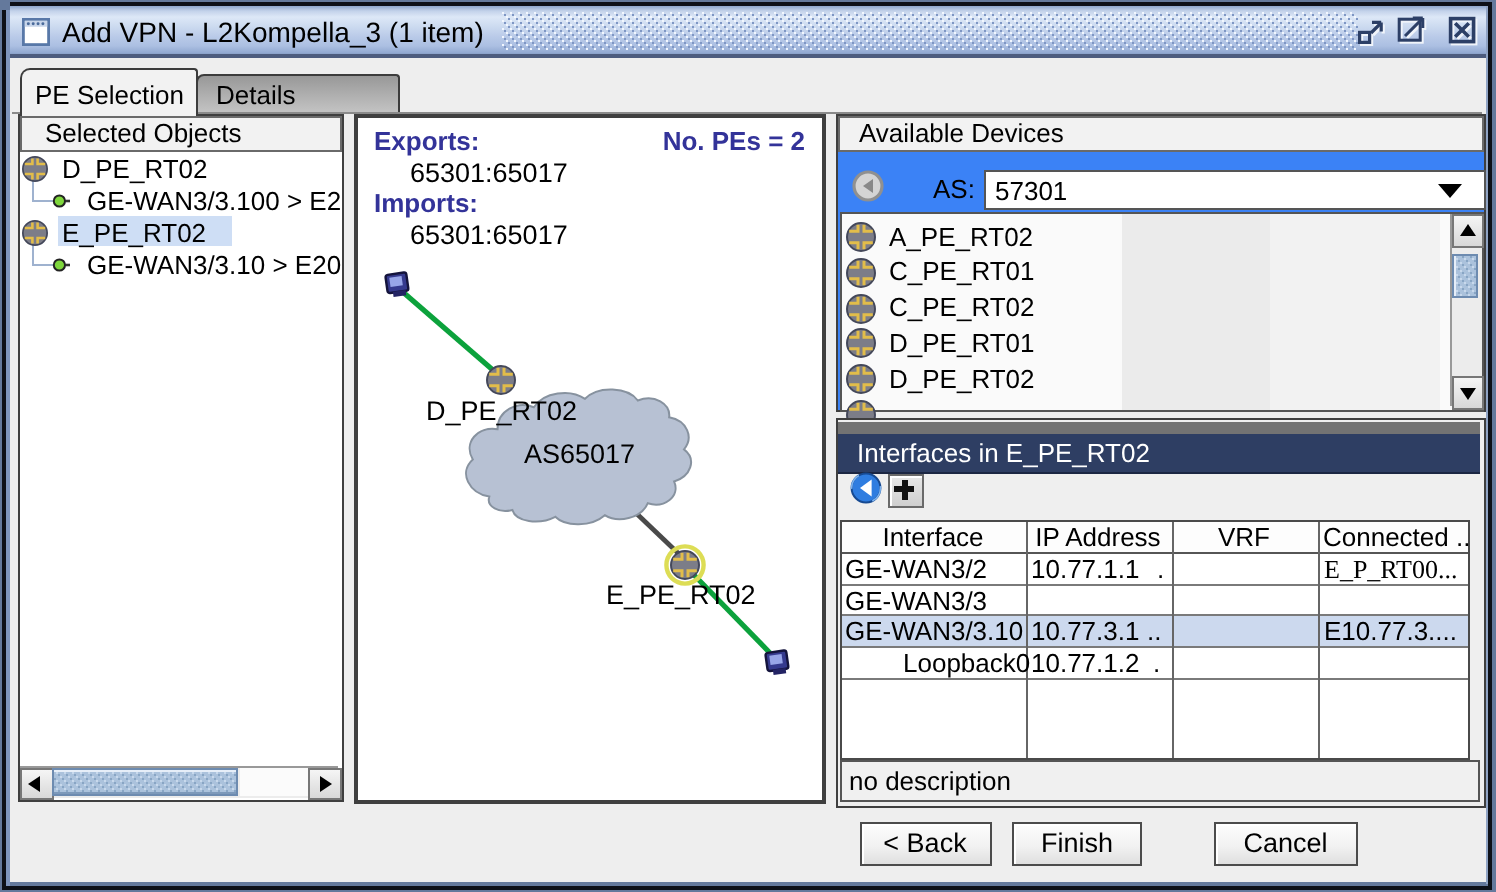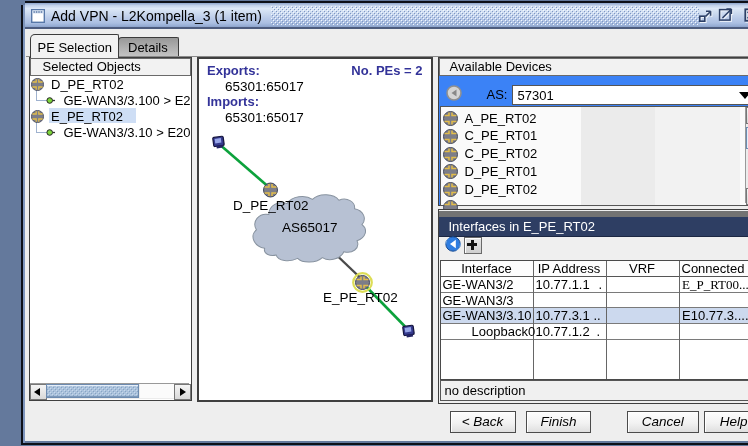--- a/index.html
+++ b/index.html
@@ -1,38 +1,38 @@
 <!DOCTYPE html>
 <html><head>
 <meta charset="utf-8">
 <style>
   html,body{margin:0;padding:0;}
   body{width:748px;height:446px;overflow:hidden;font-family:"Liberation Sans",sans-serif;background:#64799c;}
-  #win{position:absolute;left:0;top:0;width:656px;height:446px;margin-left:20px;}
+  #win{position:absolute;left:0;top:0;width:656px;height:446px;}
   .abs{position:absolute;}
   .txt{font-size:13px;color:#000;white-space:nowrap;}
   
   #f-left-black{left:1px;top:1px;width:2px;height:444px;background:#0d1018;}
   #f-left-blue{left:3px;top:2px;width:1.5px;height:441px;background:#7e95bd;}
   #f-right-black{left:744px;top:1px;width:2px;height:444px;background:#0d1018;}
   #f-right-blue{left:742.5px;top:2px;width:1.5px;height:440px;background:#8fa3c4;}
   #f-top-black{left:1px;top:1px;width:745px;height:1.6px;background:#0d1018;}
   #f-bot-black{left:1px;top:442.8px;width:745px;height:1.8px;background:#0d1018;}
   #f-corner{left:0;top:0;width:5px;height:5px;background:#64799c;}
   
   #titlebar{left:4.5px;top:2.6px;width:738px;height:25.4px;
     background:linear-gradient(180deg,#8da5cc 0%,#c3d2ea 10%,#dde8f7 22%,#cddbf0 40%,#b9cae8 62%,#abbfe2 80%,#93aad2 93%,#7b91ba 100%);}
   #titlebar-bot{left:4.5px;top:27.2px;width:738px;height:1.6px;background:#4d5c7e;}
   #title-text{left:31px;top:7.5px;font-size:14px;color:#000;}
   
   #content{left:5px;top:29px;width:737.5px;height:411.5px;background:#eeeeee;}
   .tab{position:absolute;border:1px solid #3c3c3c;border-bottom:none;font-size:13px;}
   #tab1{left:9.5px;top:33.5px;width:87px;height:23.5px;background:#f2f2f2;border-radius:5px 2px 0 0;z-index:3;}
   #tab1 span{position:absolute;left:7px;top:5px;}
-  #tab2{left:98px;top:37px;width:59px;height:19px;background:linear-gradient(180deg,#989898,#b8b8b8 70%,#c5c5c5);border-radius:4px 2px 0 0;z-index:1;}
+  #tab2{left:98px;top:37px;width:59px;height:19px;background:linear-gradient(180deg,#989898,#b8b8b8 70%,#c5c5c5);border-radius:4px 2px 0 0;z-index:1;padding-left:41px;}
   #tab2 span{position:absolute;left:9px;top:2px;}
   #pane-line{left:6px;top:56px;width:735px;height:1px;background:#8a8a8a;z-index:2;}
   
   .panel{position:absolute;border:1.5px solid #3f3f3f;background:#fff;}
   .hdrbox{position:absolute;border:1px solid #6a6a6a;background:#f2f2f2;font-size:13px;}
   
   #lpanel{left:8.5px;top:56.5px;width:161px;height:342px;overflow:hidden;}
   #lp-hdr{left:0px;top:0px;width:159px;height:16px;line-height:16px;}
   #lp-hdr span{margin-left:12px;}
   .trow{position:absolute;height:16px;line-height:16px;font-size:13px;white-space:nowrap;}
@@ -65,21 +65,21 @@
   .col-line{position:absolute;top:0;width:1px;height:100%;background:#666;z-index:2;}
   .row-line{position:absolute;left:0;width:100%;height:1px;background:#7a7a7a;}
   #ithead{position:absolute;left:0;top:0;width:100%;height:14.5px;background:#fdfdfd;border-bottom:1.5px solid #555;}
   .thc{position:absolute;top:0px;font-size:13px;text-align:center;line-height:15px;}
   .cell{position:absolute;font-size:13px;line-height:15.2px;white-space:nowrap;overflow:hidden;z-index:3;}
   #selrow{position:absolute;left:0;top:46.5px;width:100%;height:15.5px;background:#ccd9ee;}
   #nodesc{position:absolute;left:1px;top:170px;width:318.5px;height:19px;border:1px solid #555;background:#f0f0f0;}
   #nodesc span{position:absolute;left:4px;top:2.5px;font-size:13px;}
   
   .btn{position:absolute;top:410.8px;height:20.5px;border:1px solid #4b4b4b;background:linear-gradient(180deg,#fdfdfd 0%,#f2f2f2 55%,#dfdfdf 100%);
-    box-shadow:inset 1px 1px 0 #fff;font-size:13.5px;text-align:center;line-height:20px;color:#000;font-style:italic;}
+    box-shadow:inset 1px 1px 0 #fff;font-size:13.5px;text-align:center;line-height:20px;color:#000;}
 </style>
 </head>
 <body>
 <div id="win">
 
   <div class="abs" id="content"></div>
 
   <div class="abs" id="f-left-black"></div>
   <div class="abs" id="f-left-blue"></div>
   <div class="abs" id="f-right-blue"></div>
@@ -333,21 +333,20 @@
       <div class="cell" style="left:156px;top:62.8px;">.</div>
     </div>
     <div id="nodesc">
         <span>no description</span>
       </div>
   </div>
 
   <div class="btn" style="left:429.5px;width:64px;">&lt; Back</div>
   <div class="btn" style="left:506px;width:63px;">Finish</div>
   <div class="btn" style="left:606.5px;width:70.5px;">Cancel</div>
-  <div class="btn" style="left:684px;width:57.5px;">Help</div>
 
   <svg width="0" height="0" style="position:absolute">
     <defs>
       <pattern id="pTitle" width="4" height="4" patternUnits="userSpaceOnUse">
         <rect x="0" y="0" width="1" height="1" fill="#f2f7ff"></rect>
         <rect x="2" y="2" width="1" height="1" fill="#f2f7ff"></rect>
         <rect x="1" y="1" width="1" height="1" fill="#7e96c4"></rect>
         <rect x="3" y="3" width="1" height="1" fill="#7e96c4"></rect>
       </pattern>
       <pattern id="pThumb" width="4" height="4" patternUnits="userSpaceOnUse">

